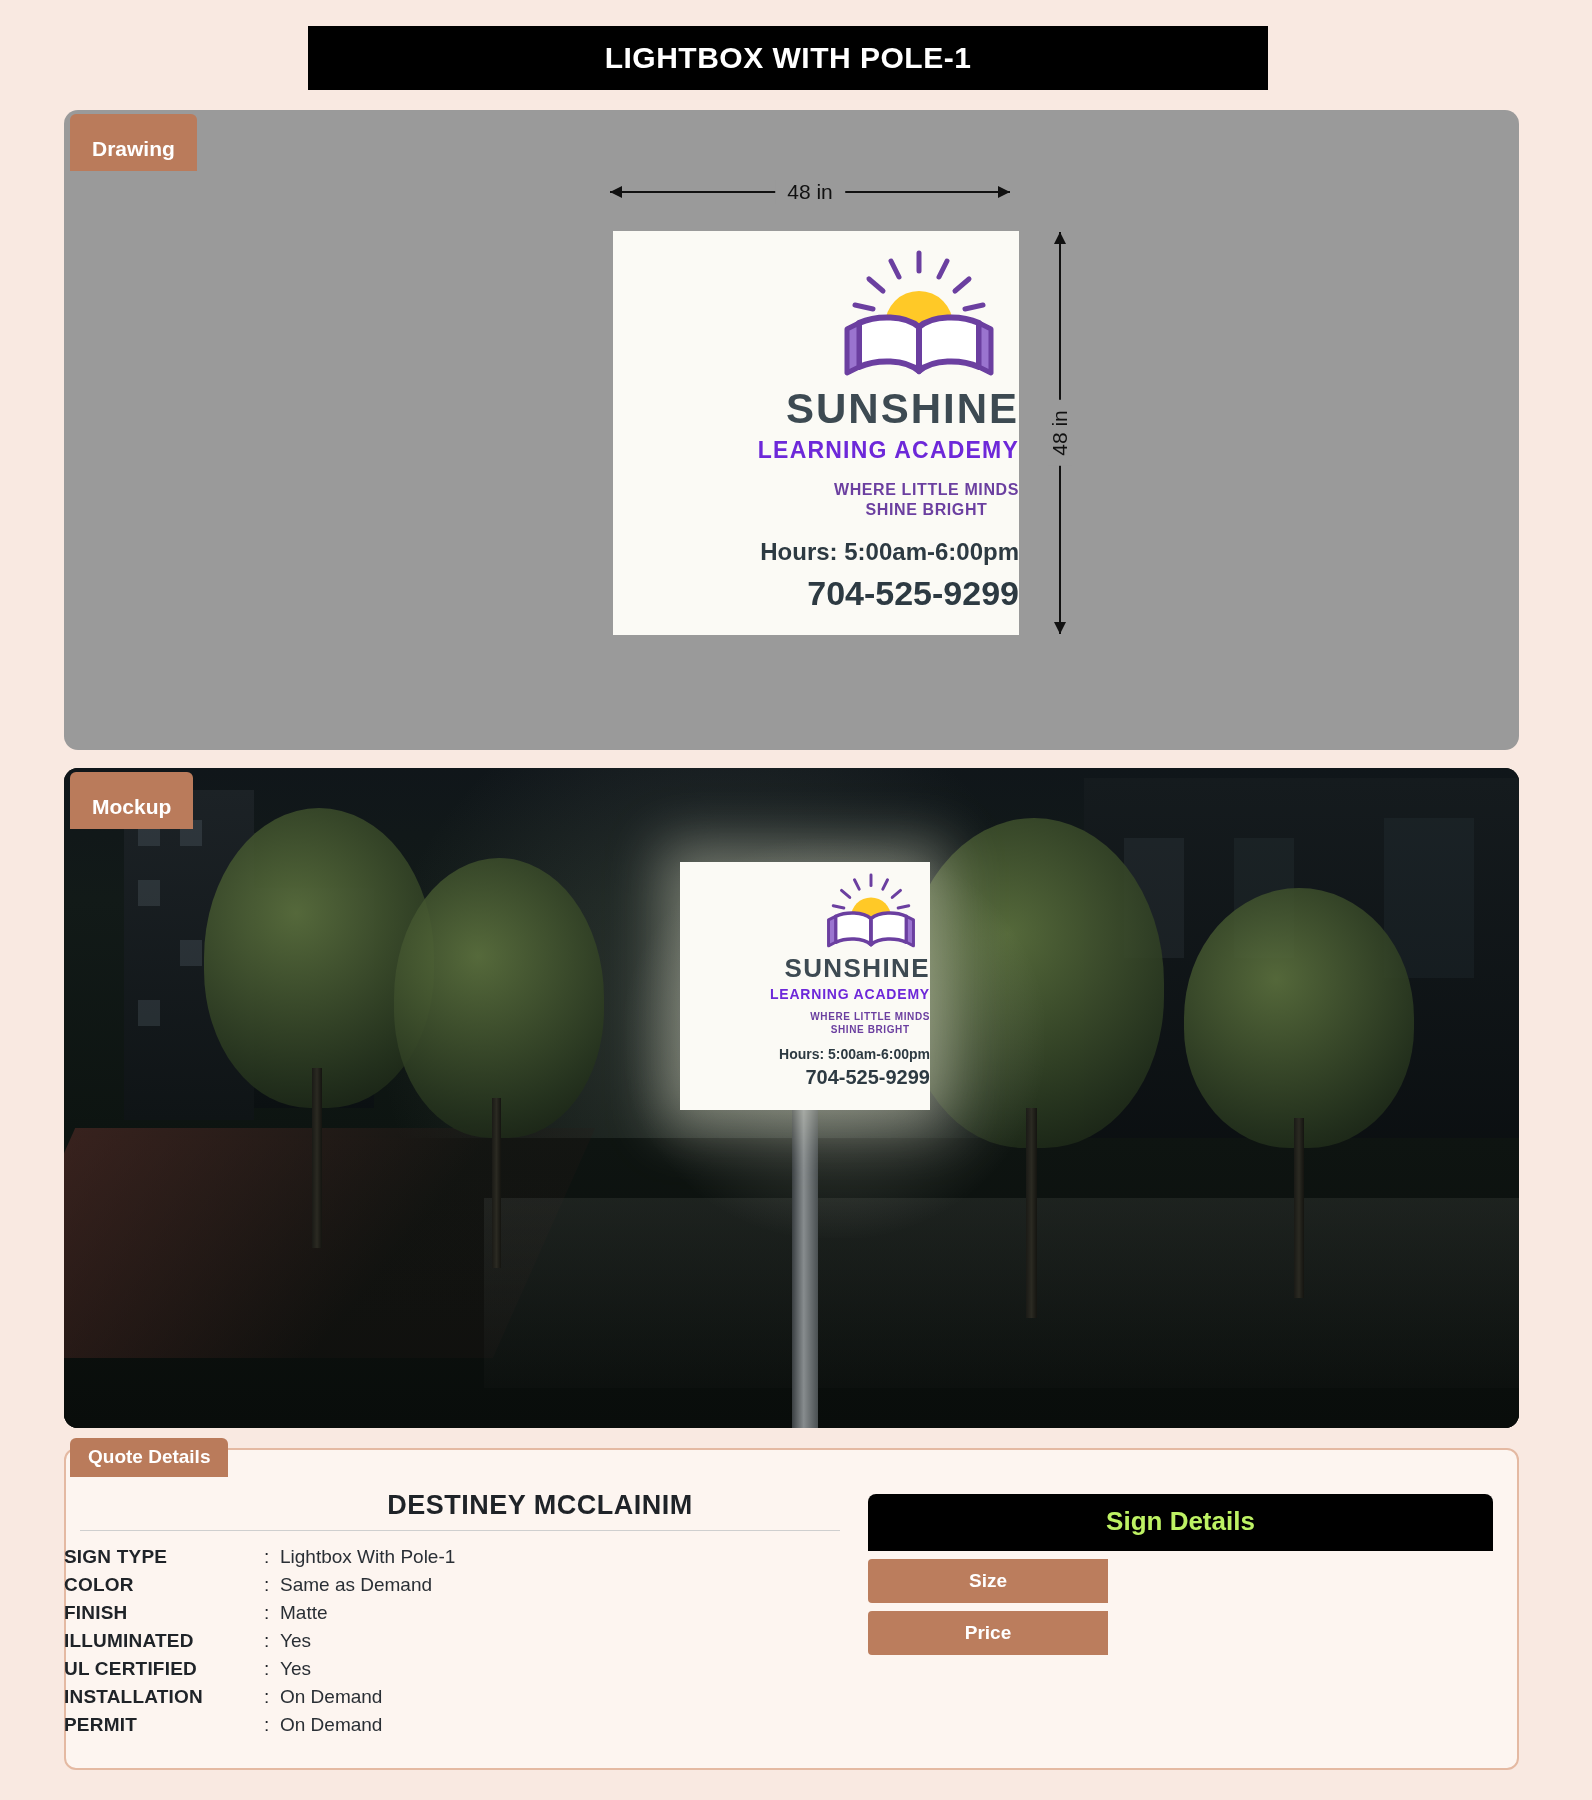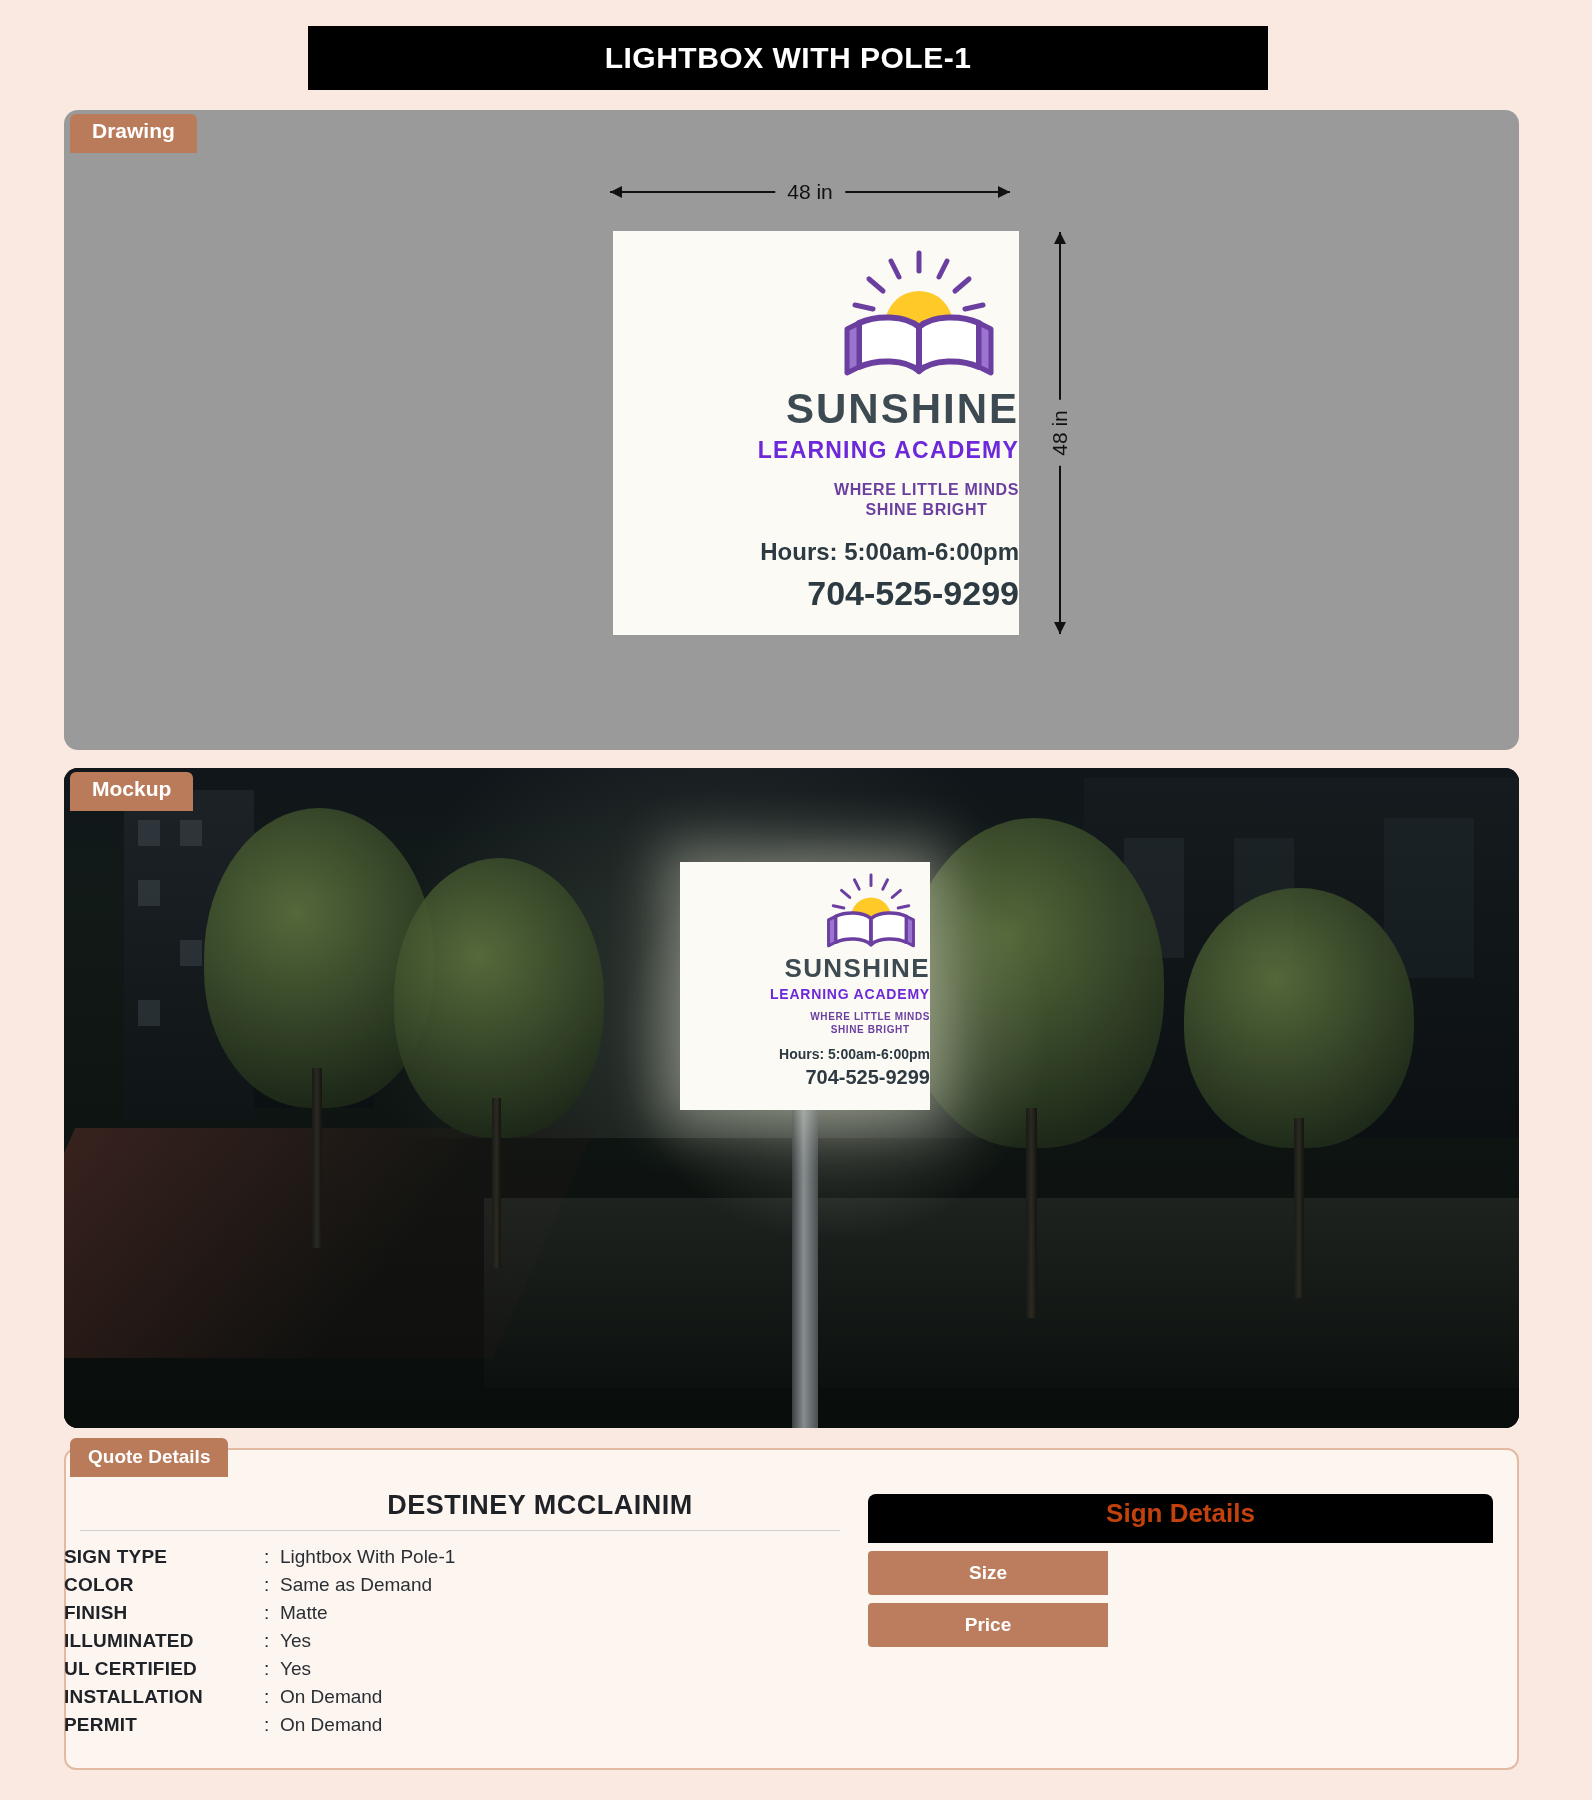--- a/index.html
+++ b/index.html
@@ -31,21 +31,21 @@
     letter-spacing: 0.5px;
   }
 
   
   .tab {
     position: absolute;
     background: #ba7b5b;
     color: #fff;
     font-size: 21px;
     font-weight: bold;
-    padding: 5px 22px 10px 22px;
+    padding: 23px 22px 10px 22px;
     border-radius: 6px 6px 0 0;
     z-index: 5;
   }
 
   
   .drawing-panel {
     position: absolute;
     left: 64px; top: 110px;
     width: 1455px; height: 640px;
     background: #9a9a9a;
@@ -262,24 +262,24 @@
   .spec-colon { width: 16px; font-size: 19px; color: #1f2328; }
   .spec-val { font-size: 19px; color: #2a2f35; }
 
   .details-card {
     position: absolute;
     left: 868px; top: 1494px;
     width: 625px;
   }
   .details-head {
     background: #000;
-    color: #c2410c;
+    color: #bef264;
     font-size: 26px; font-weight: bold;
     text-align: center;
-    padding: 4px 0 14px 0;
+    padding: 12px 0 14px 0;
     border-radius: 8px 8px 0 0;
   }
   .details-row {
     display: flex;
     margin-top: 8px;
     border-radius: 4px;
     overflow: hidden;
   }
   .details-label {
     width: 240px;

